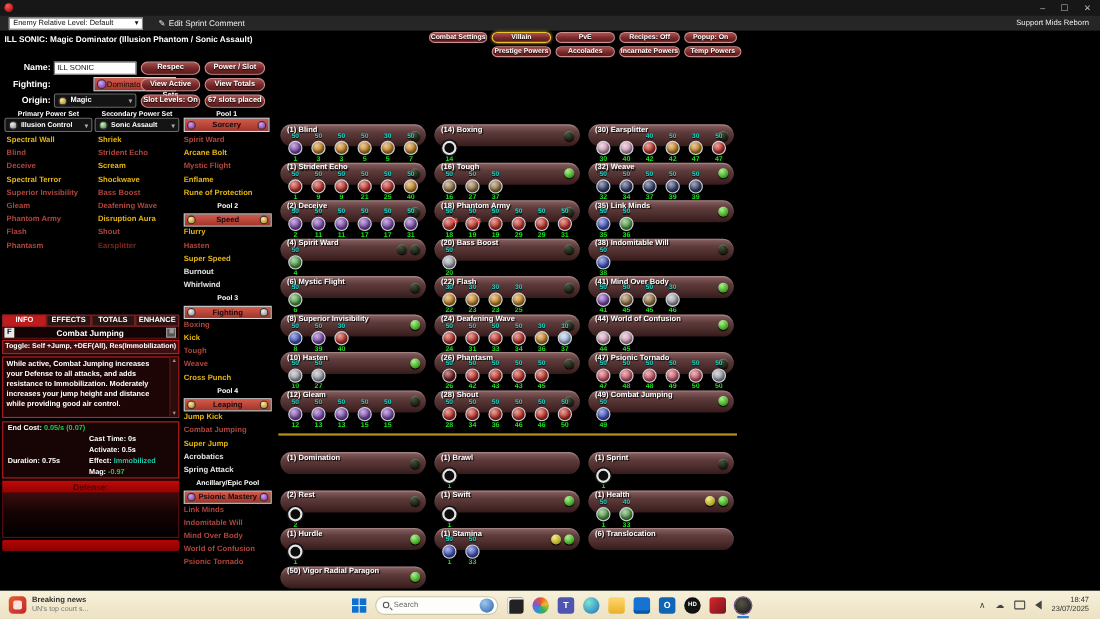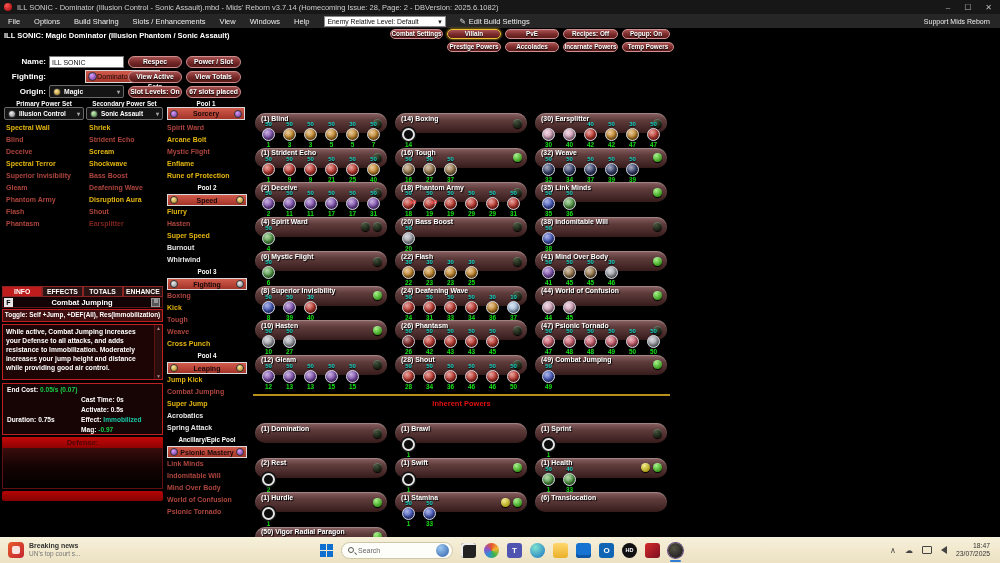--- a/index.html
+++ b/index.html
@@ -112,45 +112,35 @@
   .tray-glyph{font-size:8px;color:#444;}
   #tray-monitor{width:10px;height:8px;border:1.2px solid #444;border-radius:1px;}
   #tray-speaker{width:0;height:0;border-top:4px solid transparent;border-bottom:4px solid transparent;border-right:6px solid #444;}
   #clock{text-align:right;font-size:6.8px;color:#333;line-height:8px;}
 </style>
 </head>
 <body>
 
 <div id="titlebar">
   <div id="app-icon"></div>
-  <span>ILL SONIC - Dominator (Illusion Control - Sonic Assault).mbd - Mids' Reborn v3.7.14  (Homecoming Issue: 28, Page: 2 - DBVersion: 2025.6.1082)</span>
   <div id="win-controls">
     <span>–</span>
     <span>☐</span>
     <span>✕</span>
   </div>
 </div>
 
 <div id="menubar">
-  <span id="menu-items" style="display:flex;gap:14px;">
-      <div class="menu-item">File</div>
-      <div class="menu-item">Options</div>
-      <div class="menu-item">Build Sharing</div>
-      <div class="menu-item">Slots / Enhancements</div>
-      <div class="menu-item">View</div>
-      <div class="menu-item">Windows</div>
-      <div class="menu-item">Help</div>
-    </span>
   <span id="enemy-level">
     <span>Enemy Relative Level: Default</span>
     <span>▾</span>
   </span>
   <span id="edit-comment">
     <span>✎</span>
-    <span>Edit Build Settings</span>
+    <span>Edit Sprint Comment</span>
   </span>
   <span id="support-link">Support Mids Reborn</span>
 </div>
 
 <div id="header">
   <div id="build-title">ILL SONIC: Magic Dominator (Illusion Phantom / Sonic Assault)</div>
   <div id="hbtn-row1">
       <div class="hbtn" style="left: 390px; top: 1px; width: 53px;">Combat Settings</div>
       <div class="hbtn active" style="left: 447px; top: 1px; width: 54px;">Villain</div>
       <div class="hbtn" style="left: 505px; top: 1px; width: 54px;">PvE</div>
@@ -1011,21 +1001,20 @@
               <div class="si" style="background: radial-gradient(circle at 35% 30%, rgba(255, 255, 255, 0.55), rgba(255, 255, 255, 0) 55%), rgb(74, 92, 194);"></div>
               <div class="sl">49</div>
             </div>
           </div>
         </div>
       </div>
     </div>
 
   <div id="inherent">
     <div id="inherent-line"></div>
-    <div id="inherent-title">Inherent Powers</div>
     <div id="inherent-cols" style="position:relative;height:150px;">
         <div class="pcol" style="left: 2px; top: 15px;">
           <div class="prow">
             <div class="pill">
               <div class="plabel">(1) Domination</div>
               <div class="inds">
                 <div class="ind ind-dark"></div>
               </div>
             </div>
           </div>

